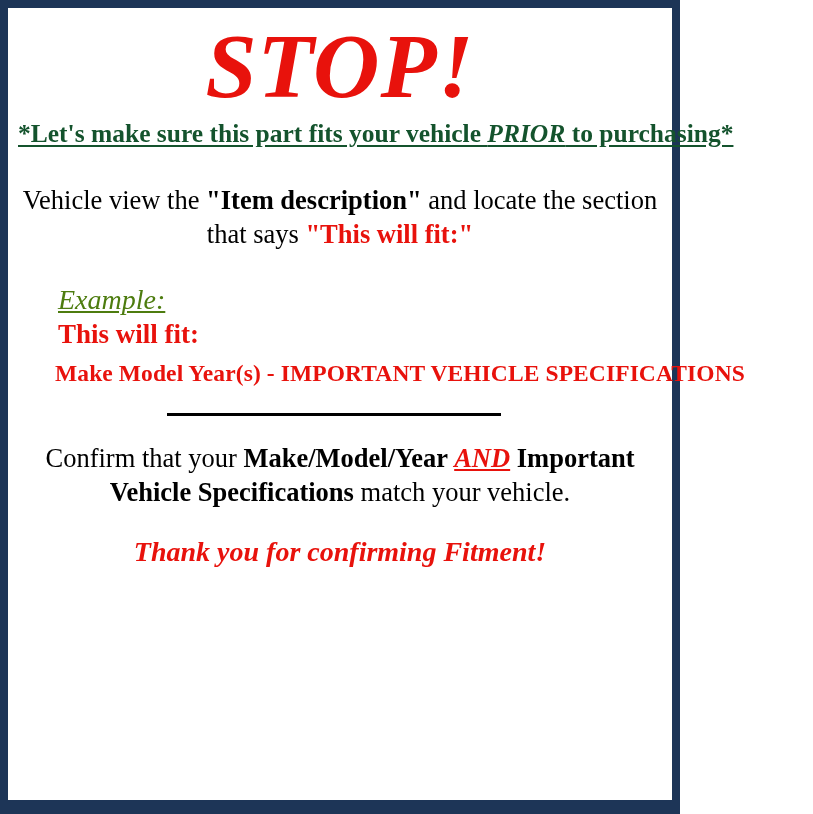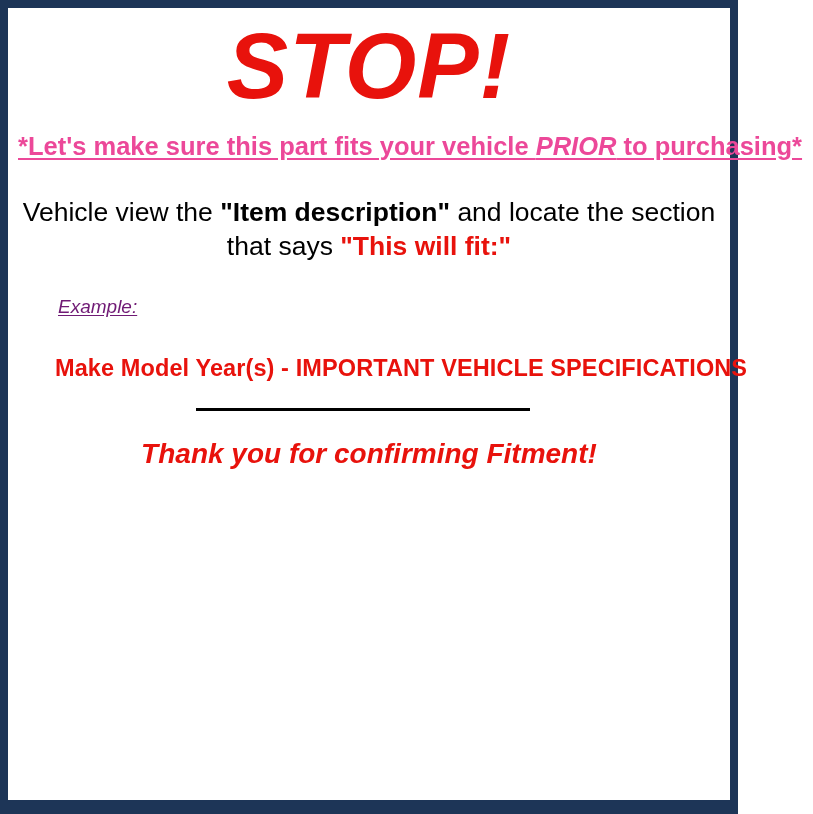--- a/index.html
+++ b/index.html
@@ -9,28 +9,29 @@
   }
   body {
     width: 813px;
     height: 814px;
     overflow: hidden;
     font-family: "Liberation Sans", sans-serif;
   }
 
   #notice-card {
     box-sizing: border-box;
-    width: 738px;
+    width: 680px;
     height: 814px;
     background: #ffffff;
     border-top: 8px solid #1d3557;
     border-left: 8px solid #1d3557;
     border-right: 8px solid #1d3557;
     border-bottom: 14px solid #1d3557;
     position: relative;
+    font-family: Liberation Serif, serif;
   }
 
   .inner {
     box-sizing: border-box;
     width: 100%;
     height: 100%;
     padding: 0 10px;
     position: relative;
   }
   .i        { font-style: italic; }
@@ -44,25 +45,25 @@
     font-size: 92px;
     line-height: 1;
     letter-spacing: 1px;
     margin: 12px 0 0 0;
     white-space: nowrap;
   }
 
   
   #tagline {
     text-align: right;
-    color: #ec4899;
+    color: #14532d;
     font-weight: bold;
     font-size: 25.5px;
     line-height: 1.1;
-    margin: 20px 0 0 0;
+    margin: 8px 0 0 0;
     white-space: nowrap;
   }
   #tagline .uline {
     text-decoration: underline;
     text-underline-offset: 3px;
   }
 
   
   .para {
     text-align: center;
@@ -94,41 +95,41 @@
   .emph-black-bold { color: #000; font-weight: bold; }
   .emph-red-bold   { color: #e8120c; font-weight: bold; }
 
   
   #example-block {
     margin-top: 34px;
     padding-left: 40px;
     text-align: left;
   }
   #example-label {
-    color: #701a75;
+    color: #4d7c0f;
     font-style: italic;
-    font-size: 19px;
+    font-size: 28px;
     line-height: 1.1;
     text-decoration: underline;
     text-underline-offset: 2px;
     display: inline-block;
   }
   #example-fit-line {
     color: #e8120c;
     font-weight: bold;
     font-size: 27px;
     line-height: 1.12;
     margin-top: 3px;
   }
   #example-spec-line {
     color: #e8120c;
     font-weight: bold;
     font-size: 23.5px;
     line-height: 1.1;
-    margin-top: 38px;
+    margin-top: 12px;
     margin-left: -3px;
     letter-spacing: 0.1px;
     white-space: nowrap;
     text-align: center;
   }
 
   #divider-row {
     margin-top: 24px;
     text-align: center;
     line-height: 0;
@@ -167,25 +168,29 @@
 
 
     <p class="para" id="desc-para">
       <span>Vehicle view the </span><span class="emph-black-bold">"Item description"</span><span> and locate the section that says </span><span class="emph-red-bold">"This will fit:"</span>
     </p>
 
     <div id="example-block">
       <div>
         <span id="example-label">Example:</span>
       </div>
+      <div id="example-fit-line">This will fit:</div>
       <div id="example-spec-line">Make Model Year(s) - IMPORTANT VEHICLE SPECIFICATIONS</div>
     </div>
 
     <div id="divider-row">
       <span id="section-divider"></span>
     </div>
 
+    <p class="para" id="confirm-para">
+      <span>Confirm that your </span><span class="emph-black-bold">Make/Model/Year </span><span class="emph-red-italic-underline">AND</span><span class="emph-black-bold"> Important Vehicle Specifications</span><span> match your vehicle.</span>
+    </p>
 
 
     <p id="thanks-line">Thank you for confirming Fitment!</p>
 
   </div>
 </div>
 
 </body></html>

